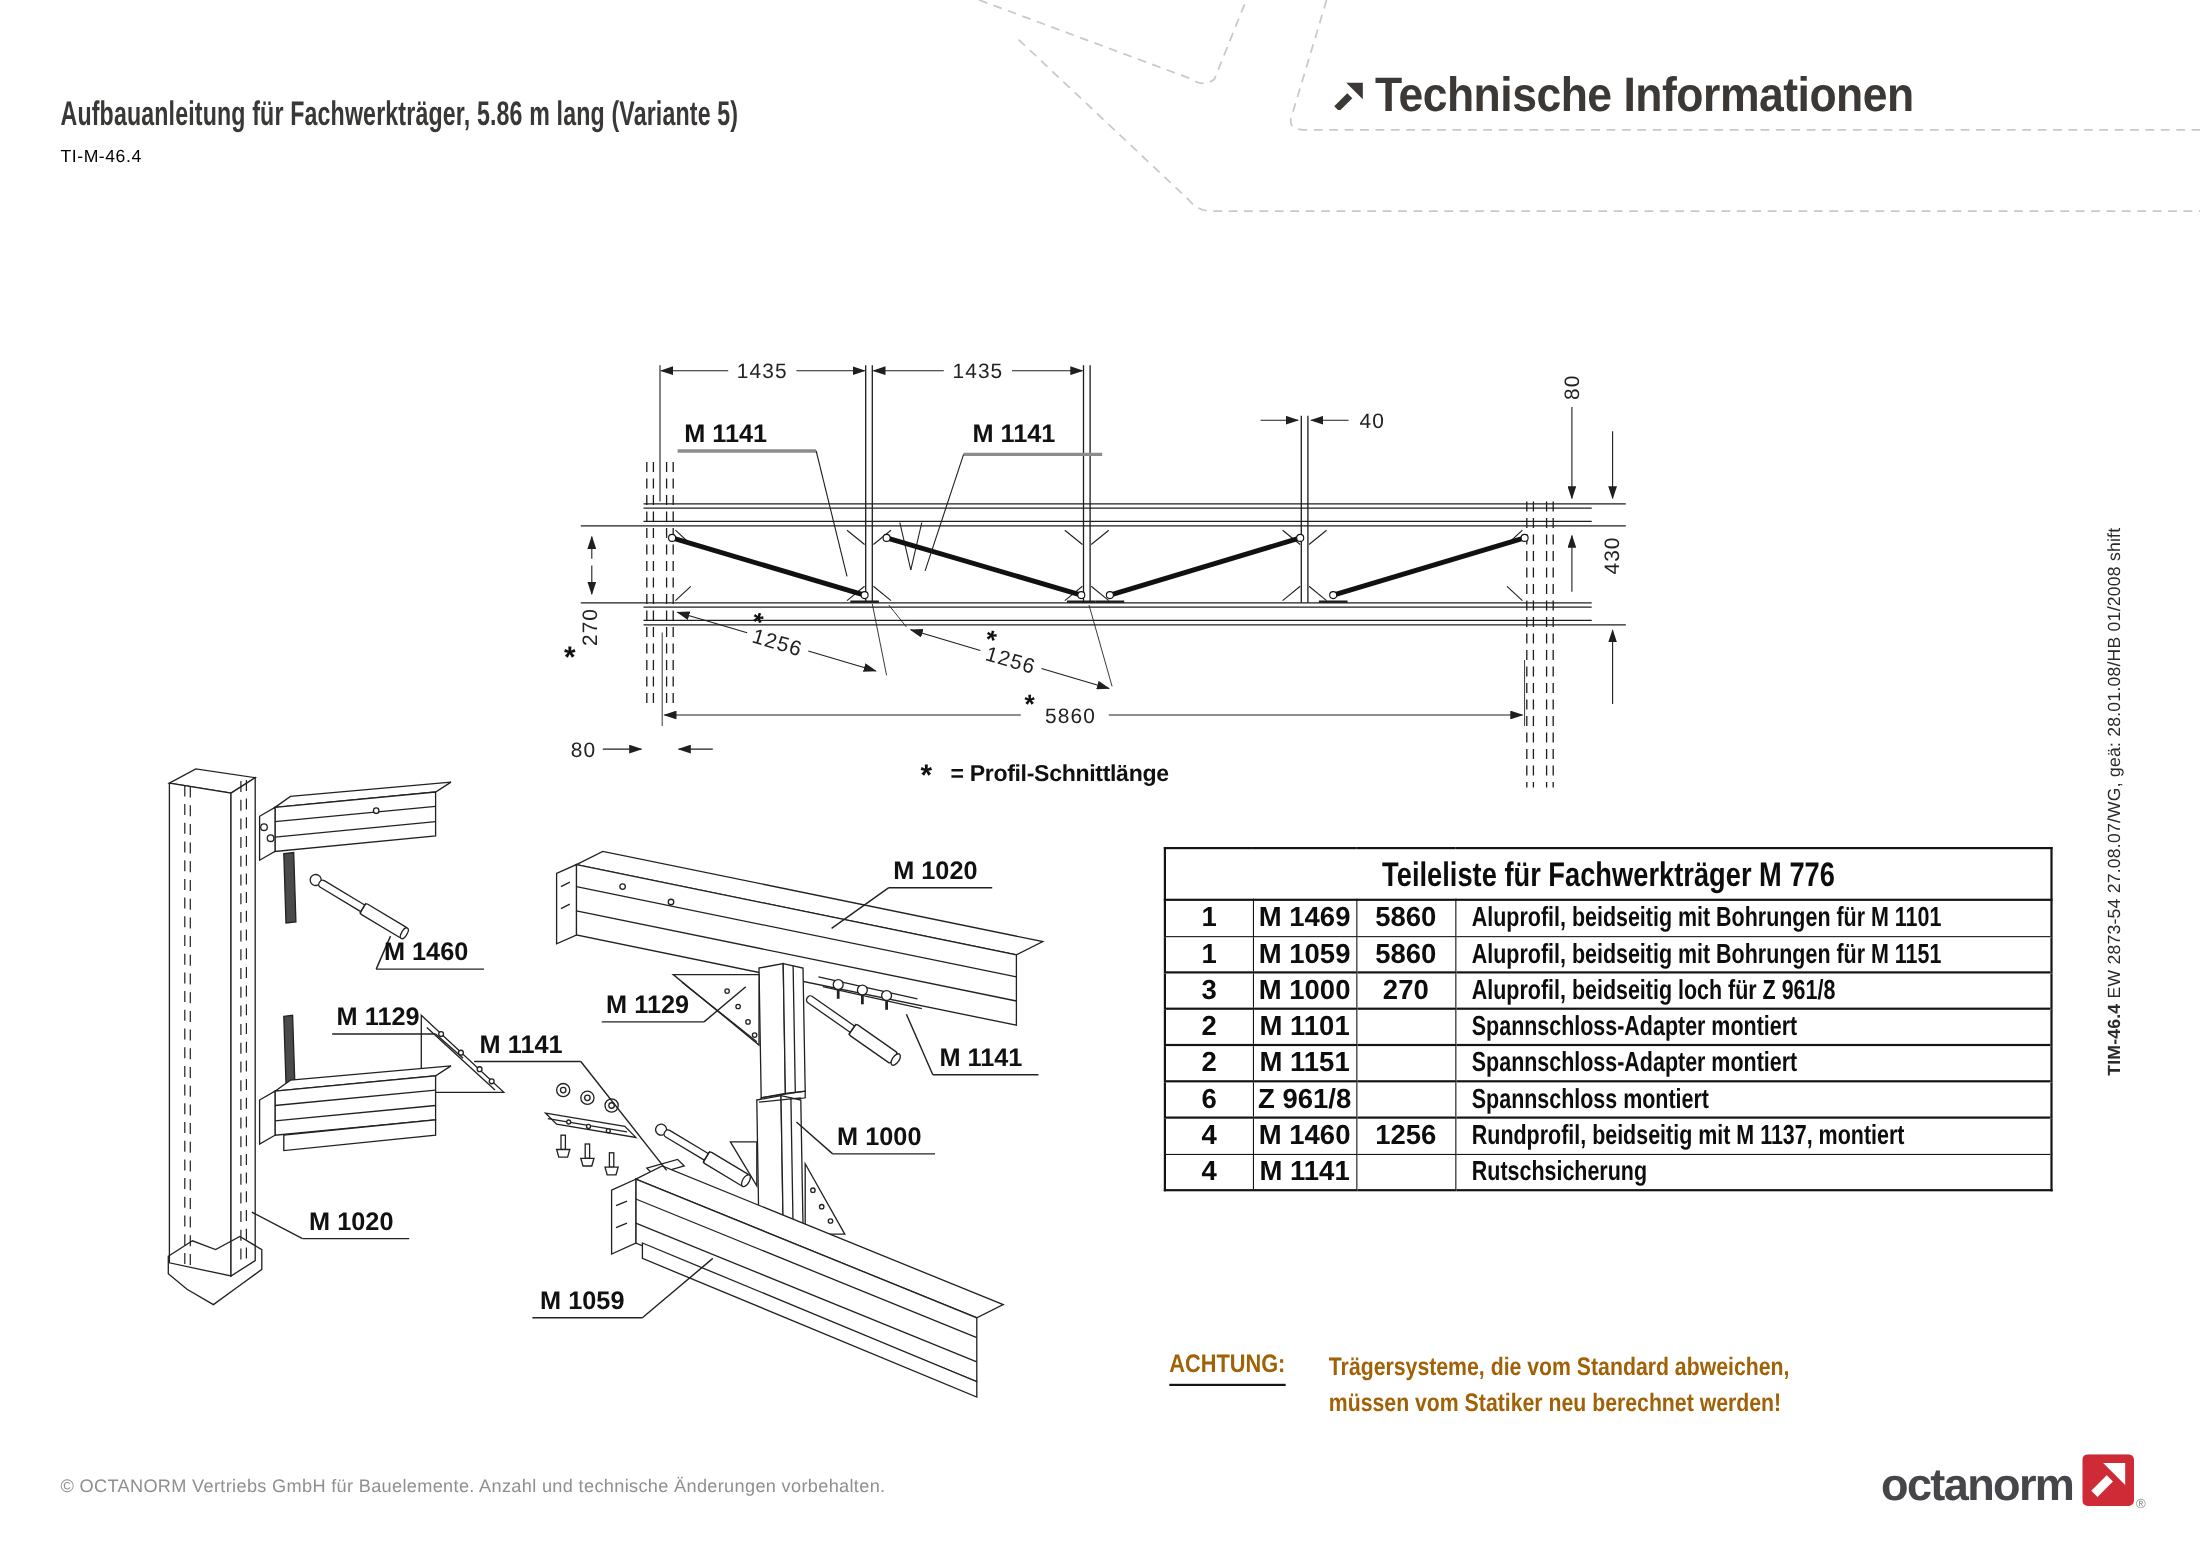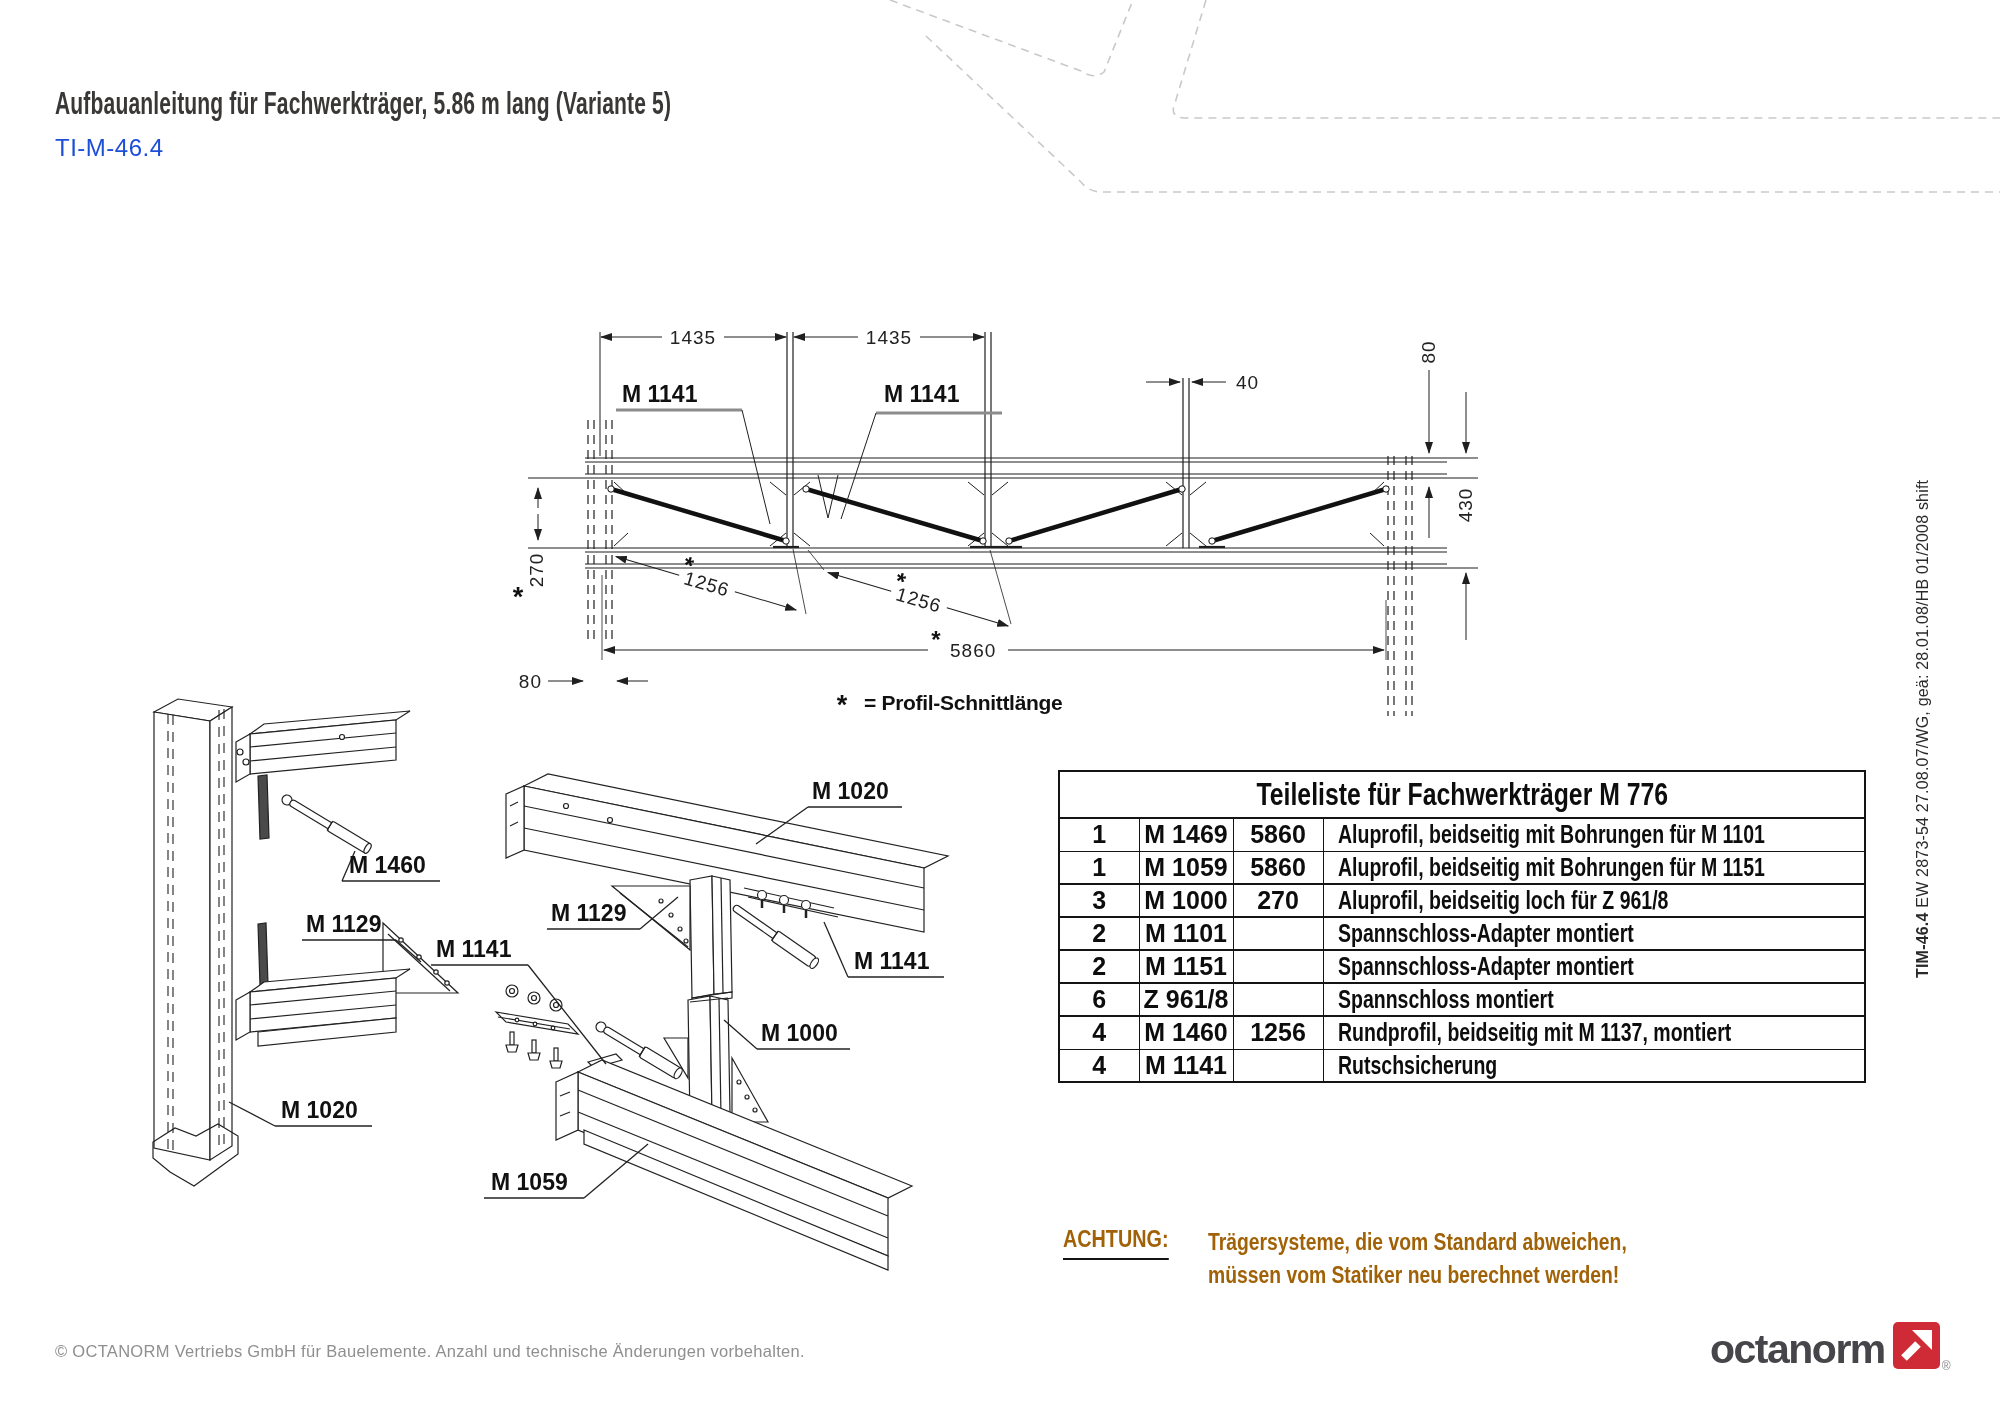--- a/index.html
+++ b/index.html
@@ -3,21 +3,21 @@
 <meta charset="utf-8">
 <style>
   * { margin:0; padding:0; box-sizing:border-box; }
   html,body { width:2000px; height:1413px; background:#ffffff; font-family:"Liberation Sans", sans-serif; }
   .page { position:relative; width:2000px; height:1413px; overflow:hidden; background:#fff; }
   svg text { font-family:"Liberation Sans", sans-serif; }
 
   
   .doc-title { position:absolute; left:55px; top:86px; font-size:31px; font-weight:bold; color:#3a3836;
                white-space:nowrap; transform:scaleX(0.68); transform-origin:0 50%; letter-spacing:0.2px; }
-  .doc-code  { position:absolute; left:55px; top:134px; font-size:24px; color:#1d4ed8; letter-spacing:0.5px; }
+  .doc-code  { position:absolute; left:55px; top:134px; font-size:16px; color:#000000; letter-spacing:0.5px; }
   .brand-head { position:absolute; left:1212px; top:62px; display:flex; align-items:center; }
   .brand-head .txt { font-size:44px; font-weight:bold; color:#3b3836; white-space:nowrap;
                      transform:scaleX(0.92); transform-origin:0 50%; margin-left:10px; letter-spacing:-0.5px; }
 
   
   .parts { position:absolute; left:1058px; top:770px; width:806px; border-collapse:collapse;
            table-layout:fixed; color:#0d0d0d; }
   .parts col.c1{width:80px} .parts col.c2{width:94px} .parts col.c3{width:90px} .parts col.c4{width:542px}
   .parts td, .parts th { border:1.5px solid #141414; overflow:hidden; white-space:nowrap; }
   .parts .title-row th { border:2.5px solid #141414; height:47px; font-size:31px; font-weight:bold; text-align:center; }
@@ -410,20 +410,27 @@
         <line x1="484" y1="1198" x2="584" y2="1198"></line>
           <line x1="584" y1="1198" x2="648" y2="1144"></line>
         <text x="491" y="1190" font-size="23" font-weight="bold" fill="#111" stroke="none">M 1059</text>
       </g>
     </g>
   </svg>
 
   <div class="doc-title">Aufbauanleitung für Fachwerkträger, 5.86 m lang (Variante 5)</div>
   <div class="doc-code">TI-M-46.4</div>
 
+  <div class="brand-head">
+    <svg width="28" height="26" viewBox="0 0 26 24">
+      <polygon points="11,1 25,1 25,15" fill="#3b3836"></polygon>
+      <line x1="3" y1="23" x2="14" y2="12" stroke="#3b3836" stroke-width="6"></line>
+    </svg>
+    <span class="txt">Technische Informationen</span>
+  </div>
 
   <table class="parts">
     <colgroup>
         <col class="c1">
         <col class="c2">
         <col class="c3">
         <col class="c4">
       </colgroup>
     <tbody>
         <tr class="title-row">

